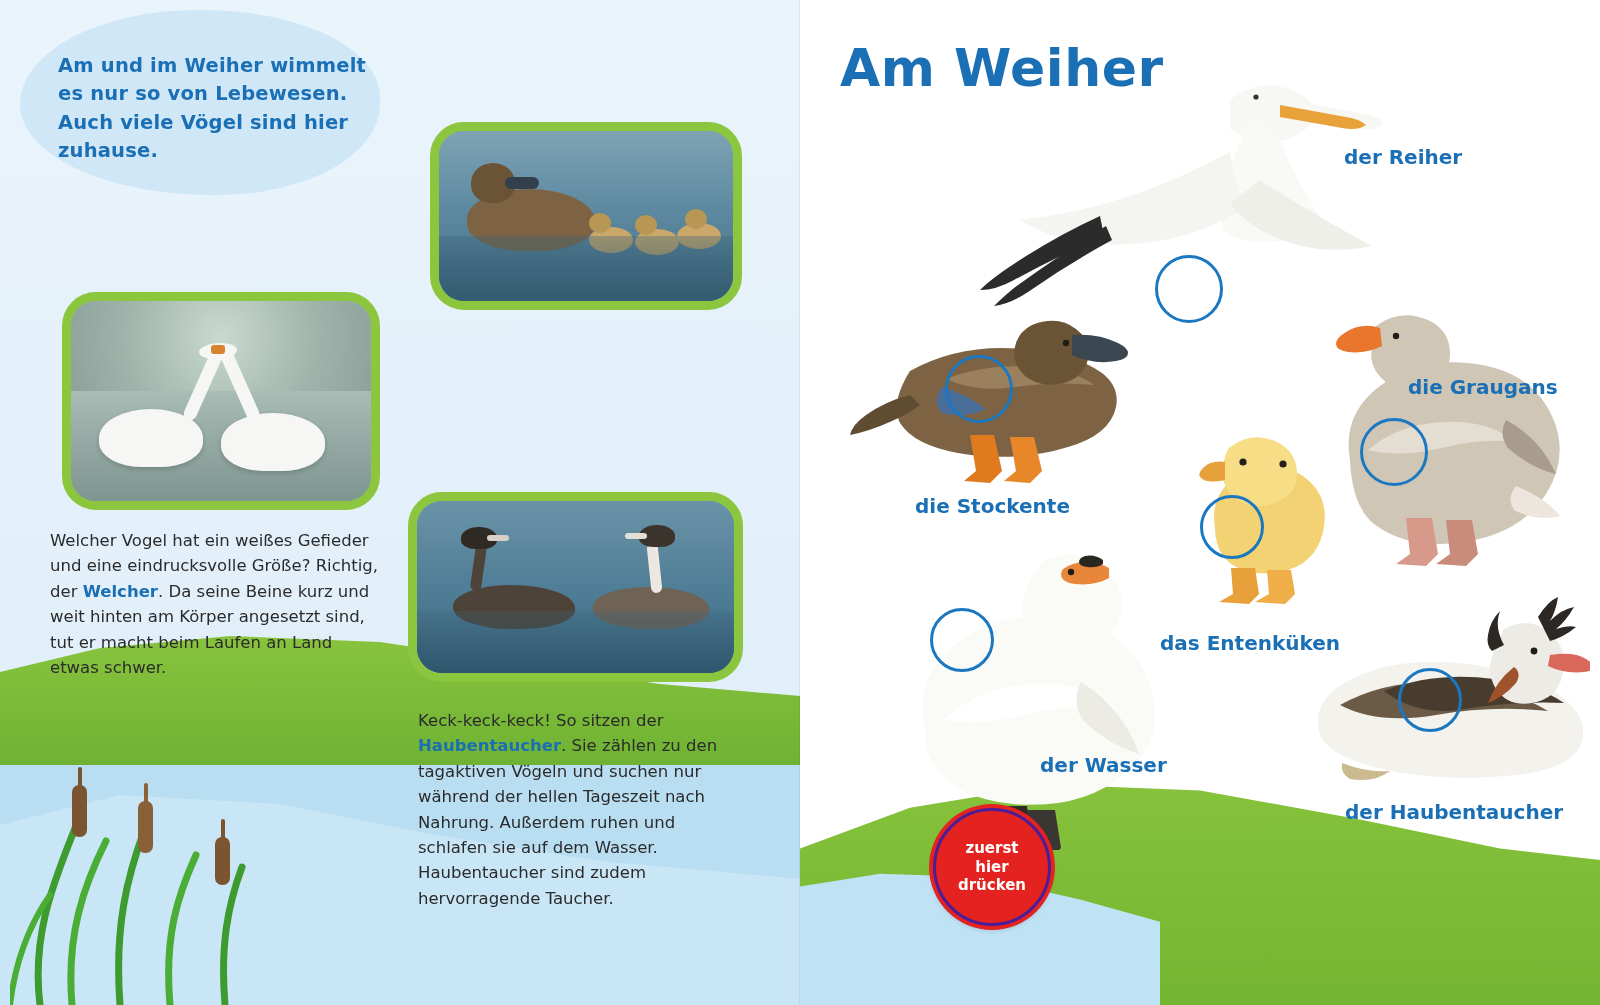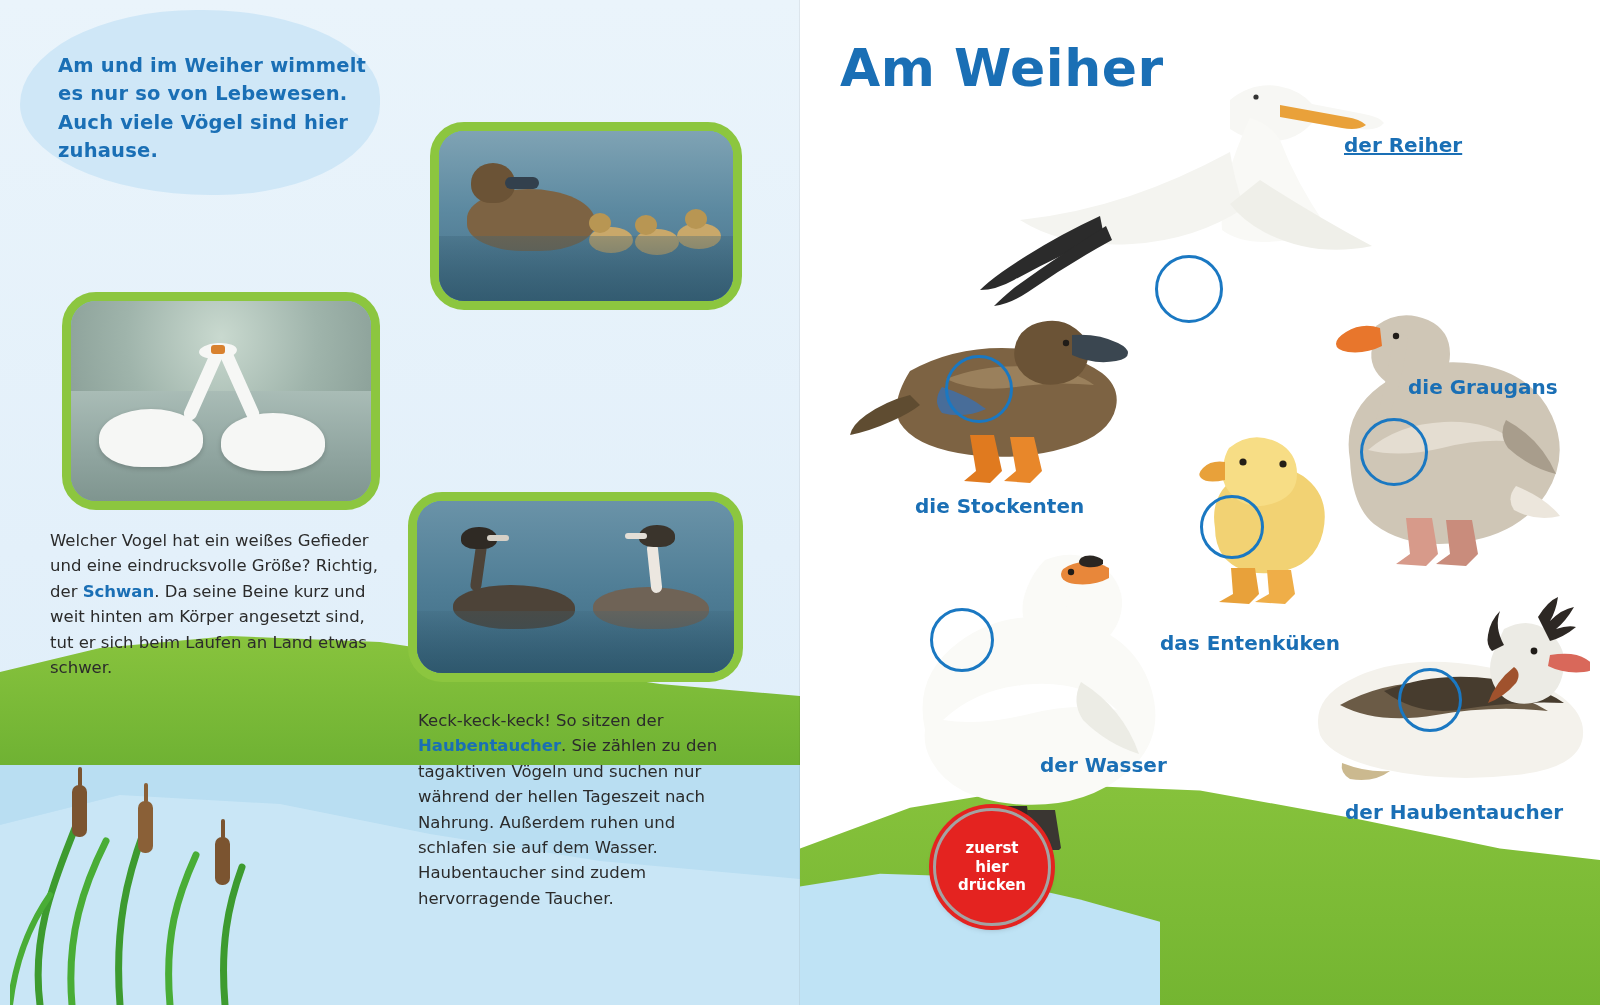--- a/index.html
+++ b/index.html
@@ -180,21 +180,21 @@
     border: 3px solid #1a78c2;
     border-radius: 50%;
     background: transparent;
   }
   .press-button {
     position: absolute;
     left: 133px; top: 808px;
     width: 112px; height: 112px;
     border-radius: 50%;
     background: #e42320;
-    border: 3px solid #a3a3a3;
+    border: 3px solid #4c1d95;
     box-shadow: 0 0 0 4px #e42320, 0 3px 6px rgba(0,0,0,.25);
     color: #ffffff;
     font-weight: bold;
     font-size: 15px;
     line-height: 1.25;
     display: flex;
     align-items: center;
     justify-content: center;
     text-align: center;
   }
@@ -275,21 +275,21 @@
         <div style="position:absolute; left:176px; top:86px; width:116px; height:42px; background:#6f6356; border-radius:50% 55% 45% 50%;"></div>
         <div style="position:absolute; left:232px; top:42px; width:11px; height:50px; background:#ece7e0; border-radius:6px; transform:rotate(-6deg);"></div>
         <div style="position:absolute; left:222px; top:24px; width:36px; height:22px; background:#3a342c; border-radius:50% 50% 40% 40%;"></div>
         <div style="position:absolute; left:208px; top:32px; width:22px; height:6px; background:#e3ded6; border-radius:3px;"></div>
         <div style="position:absolute; left:0; right:0; bottom:0; height:36%; background:linear-gradient(180deg, rgba(60,100,120,.25), rgba(40,80,100,.7));"></div>
       </div>
     </div>
 
 
     <div class="body-text" id="text-swan">
-      <span>Welcher Vogel hat ein weißes Gefieder und eine eindrucksvolle Größe? Richtig, der </span><span class="hl">Schwan</span><span>. Da seine Beine kurz und weit hinten am Körper angesetzt sind, tut er sich beim Laufen an Land etwas schwer.</span>
+      <span>Welcher Vogel hat ein weißes Gefieder und eine eindrucksvolle Größe? Richtig, der </span><span class="hl">Welcher</span><span>. Da seine Beine kurz und weit hinten am Körper angesetzt sind, tut er macht beim Laufen an Land etwas schwer.</span>
     </div>
 
     <div class="body-text" id="text-grebe">
       <span>Keck-keck-keck! So sitzen der </span><span class="hl">Haubentaucher</span><span>. Sie zählen zu den tagaktiven Vögeln und suchen nur während der hellen Tageszeit nach Nahrung. Außerdem ruhen und schlafen sie auf dem Wasser. Haubentaucher sind zudem hervorragende Taucher.</span>
     </div>
   </div>
 
   <div class="sep-line"></div>
 
   <div class="page-right">
@@ -304,35 +304,35 @@
       <path d="M300 40 q22 -18 48 -14 q22 4 34 18 l52 10 q16 3 20 9 q-6 8 -24 6 l-48 -6 q-14 16 -36 18 q-26 2 -46 -12 z" fill="#f7f7f4"></path>
       <path d="M350 45 l66 12 q14 2 20 8 q-8 6 -24 3 l-62 -11 z" fill="#e9a13a"></path>
       <path d="M320 58 q-14 30 -22 58 q-8 28 -6 54 q16 12 42 12 q34 0 62 -16 q-30 -44 -46 -86 q-10 -16 -30 -22 z" fill="#f9f9f6"></path>
       <path d="M300 92 q-52 28 -100 44 q-54 18 -110 24 q44 28 112 24 q64 -4 112 -36 q-10 -30 -14 -56 z" fill="#f4f4f0"></path>
       <path d="M330 120 q56 36 112 66 q-58 12 -108 -14 q-22 -12 -34 -28 z" fill="#efefe9"></path>
       <path d="M170 156 q-52 24 -98 56 q-14 10 -22 18 q16 0 34 -10 q44 -24 90 -44 z" fill="#2b2b2b"></path>
       <path d="M176 166 q-48 30 -92 62 q-12 10 -20 18 q16 -2 34 -14 q40 -28 84 -52 z" fill="#2b2b2b"></path>
       <circle cx="326" cy="37" r="2.6" fill="#333"></circle>
     </svg>
     <div class="hotspot" style="left:355px; top:255px; width:62px; height:62px;"></div>
-    <div class="label" style="left:544px; top:133px;text-decoration:underline;">der Reiher</div>
+    <div class="label" style="left:544px; top:145px;">der Reiher</div>
 
     <svg class="bird" style="left:50px; top:295px; width:290px; height:200px;" viewBox="0 0 290 200">
       <path d="M60 76 q50 -28 114 -22 q50 4 78 24 q18 14 14 34 q-6 28 -48 40 q-52 16 -110 6 q-44 -8 -58 -30 q-10 -20 10 -52 z" fill="#7d6343"></path>
       <path d="M96 84 q40 -16 90 -12 q40 4 58 18 q-40 -4 -78 2 q-40 6 -70 -8 z" fill="#9a805c"></path>
       <path d="M60 100 q-24 6 -44 20 q-14 10 -16 20 q20 -4 42 -14 q18 -8 28 -16 z" fill="#5f4c31"></path>
       <path d="M182 30 q26 -10 44 4 q16 12 12 30 q-4 18 -24 24 q-24 6 -40 -8 q-14 -14 -8 -32 q4 -12 16 -18 z" fill="#6b5336"></path>
       <path d="M222 40 q26 -2 46 8 q10 5 10 10 q0 6 -12 8 q-22 4 -44 -6 z" fill="#3a4650"></path>
       <circle cx="216" cy="48" r="3.2" fill="#201c18"></circle>
       <path d="M120 140 l6 36 l-12 10 l26 2 l12 -12 l-8 -36 z" fill="#e07a1f"></path>
       <path d="M160 142 l6 34 l-12 10 l26 2 l12 -12 l-8 -34 z" fill="#e8872a"></path>
       <path d="M92 92 q26 8 44 22 q-22 10 -44 4 q-10 -12 0 -26 z" fill="#3e6ea8" opacity=".85"></path>
     </svg>
     <div class="hotspot" style="left:145px; top:355px; width:62px; height:62px;"></div>
-    <div class="label" style="left:115px; top:494px;">die Stockenten</div>
+    <div class="label" style="left:115px; top:494px;">die Stockente</div>
 
     <svg class="bird" style="left:510px; top:300px; width:260px; height:290px;" viewBox="0 0 260 290">
       <path d="M40 160 q-8 -46 30 -74 q40 -30 96 -22 q56 8 76 52 q18 40 -6 78 q-26 40 -82 48 q-56 8 -90 -18 q-22 -18 -24 -64 z" fill="#cfc6b6"></path>
       <path d="M58 150 q30 -26 76 -28 q44 -2 72 20 q-34 -4 -74 6 q-42 10 -74 2 z" fill="#e4ddd1"></path>
       <path d="M196 120 q34 18 50 54 q-26 -6 -48 -26 q-10 -14 -2 -28 z" fill="#a89d8c"></path>
       <path d="M66 26 q24 -18 52 -6 q22 10 22 34 q0 22 -20 32 q-24 10 -44 -4 q-18 -14 -14 -34 q2 -14 4 -22 z" fill="#cfc6b6"></path>
       <path d="M84 32 q-6 42 -14 74 q-6 24 -18 42 q14 -6 24 -26 q16 -34 22 -86 z" fill="#cfc6b6"></path>
       <path d="M70 28 q-18 -6 -34 4 q-10 6 -10 12 q0 6 12 8 q18 2 34 -6 z" fill="#e8762c"></path>
       <circle cx="86" cy="36" r="3.2" fill="#201c18"></circle>
       <path d="M96 218 l4 36 l-14 10 l30 2 l12 -12 l-6 -36 z" fill="#d79a8a"></path>

